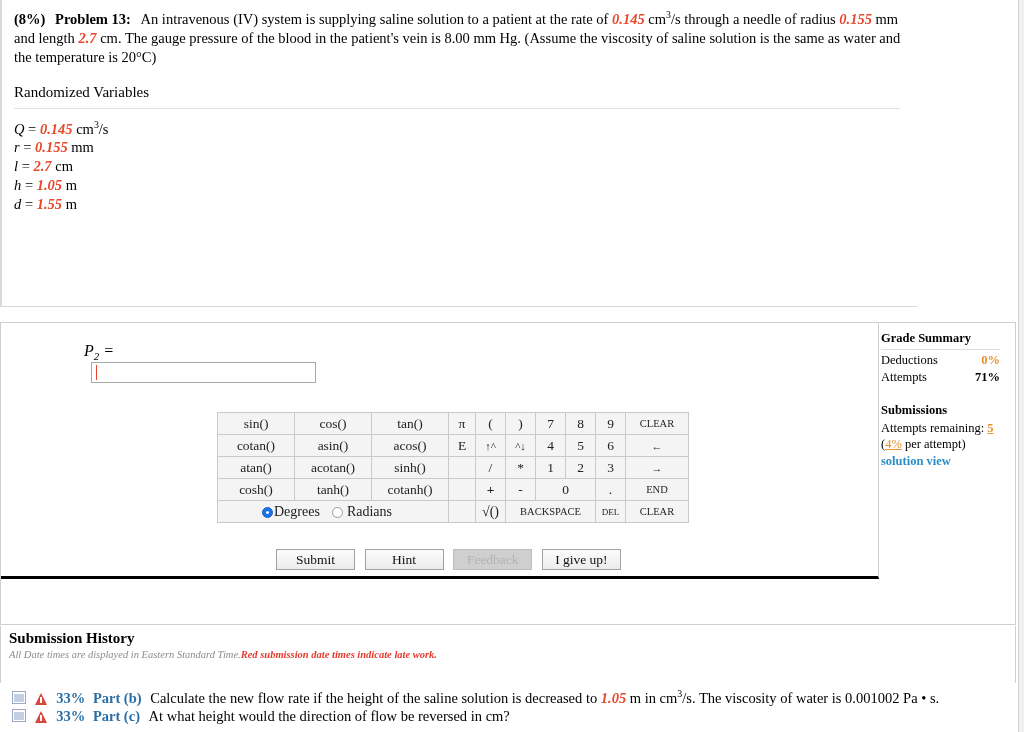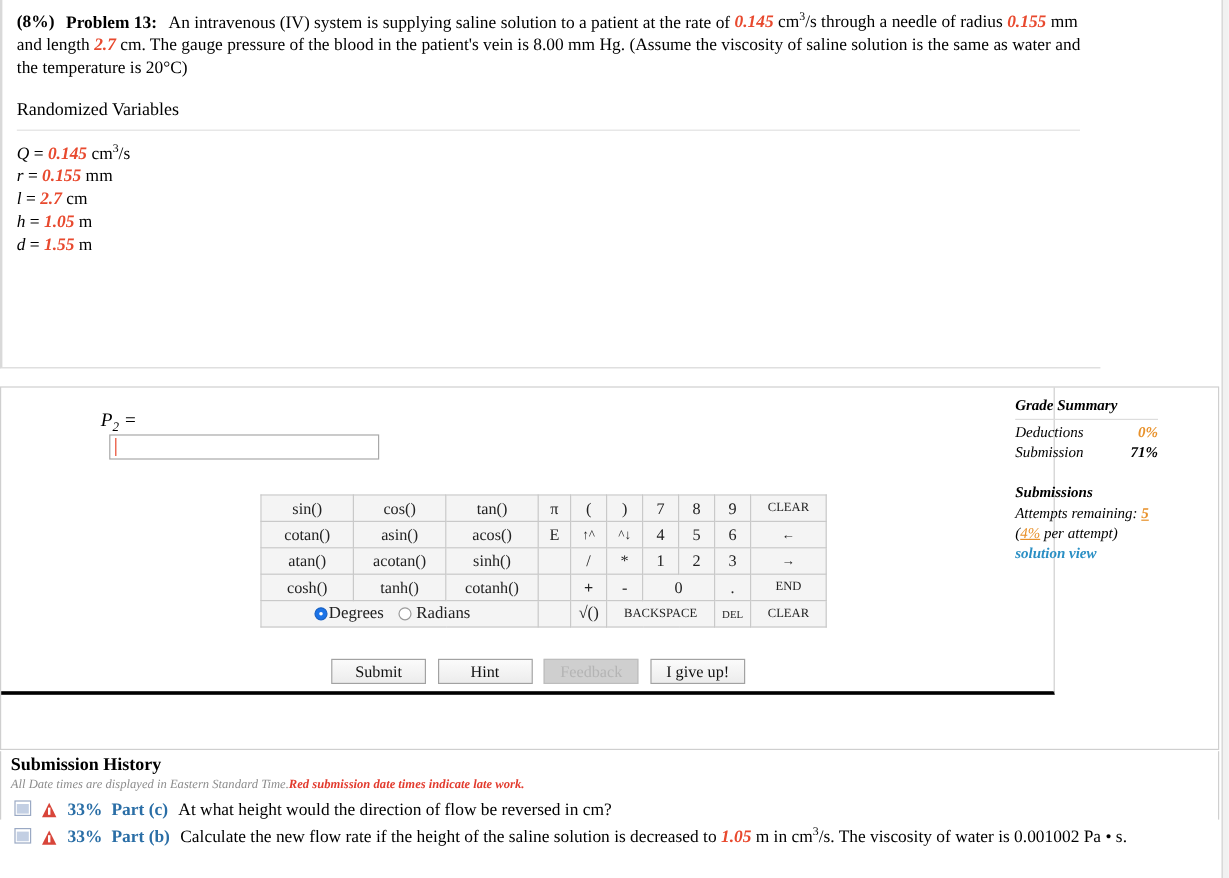--- a/index.html
+++ b/index.html
@@ -139,24 +139,23 @@
     border:1px solid #a2a2a2;
     background:linear-gradient(#fbfbfb,#ececec);
     font-family:"Liberation Serif",serif;font-size:13.5px;
     color:#111;margin-right:6px;
     box-sizing:border-box;cursor:pointer;
   }
   .btn.disabled{background:#cfcfcf;color:#b4b4b4;border-color:#bdbdbd;cursor:default;}
 
   
   #grade-sidebar{
-    position:absolute;left:835px;top:0;width:135px;height:256px;
+    position:absolute;left:870px;top:0;width:135px;height:256px;
     padding:8px 6px 0 10px;box-sizing:border-box;
     font-size:12.5px;
-    font-style:italic;
   }
   #grade-sidebar h4{margin:0;font-size:12.5px;font-weight:bold;}
   #grade-rule{border:0;border-top:1px solid #ddd;margin:3px 0 2px 0;}
   .grow{display:flex;justify-content:space-between;line-height:1.32;}
   .subm-block{margin-top:18px;}
   .u{text-decoration:underline;}
 
   
   #submission-history{
     position:absolute;left:0;top:626px;width:1016px;height:57px;
@@ -170,21 +169,21 @@
     position:relative;margin-top:4px;height:16px;
     border-bottom:1px solid #8f8f8f;width:990px;
     font-size:12.5px;font-weight:bold;
   }
   #sh-head span{position:absolute;top:0;}
   .c-date{left:64px;} .c-time{left:185px;} .c-answer{left:300px;}
   .c-hints{left:600px;} .c-feedback{left:805px;}
 
   
   #part-b{position:absolute;left:0;top:688px;width:1024px;height:21px;padding-left:12px;box-sizing:border-box;white-space:nowrap;}
-  #part-c{position:absolute;left:0;top:667px;width:1024px;height:21px;padding-left:12px;box-sizing:border-box;white-space:nowrap;}
+  #part-c{position:absolute;left:0;top:708px;width:1024px;height:21px;padding-left:12px;box-sizing:border-box;white-space:nowrap;}
 
   
   #right-edge{position:absolute;left:1018px;top:0;width:6px;height:732px;background:#f1f1f1;border-left:1px solid #d3d3d3;}
 </style>
 </head>
 <body>
 
 <div id="problem-panel">
 
   <div id="problem-statement">
@@ -220,21 +219,21 @@
   </div>
 
   <div id="grade-sidebar">
     <h4>Grade Summary</h4>
     <hr id="grade-rule">
     <div class="grow">
       <span>Deductions</span>
       <span class="orange" style="font-weight:bold;">0%</span>
     </div>
     <div class="grow">
-      <span>Submission</span>
+      <span>Attempts</span>
       <span style="font-weight:bold;">71%</span>
     </div>
 
     <div class="subm-block">
       <h4>Submissions</h4>
       <div style="margin-top:2px;line-height:1.3;">
         <span>Attempts remaining:</span>
         <span class="orange u" style="font-weight:bold;">5</span>
       </div>
       <div style="line-height:1.3;">(<span class="orange u">4%</span> <span>per attempt)</span></div>

